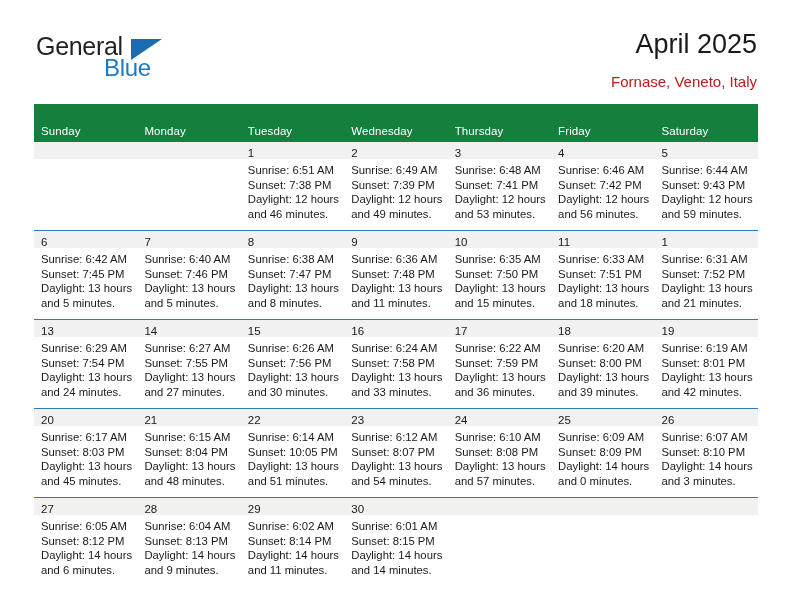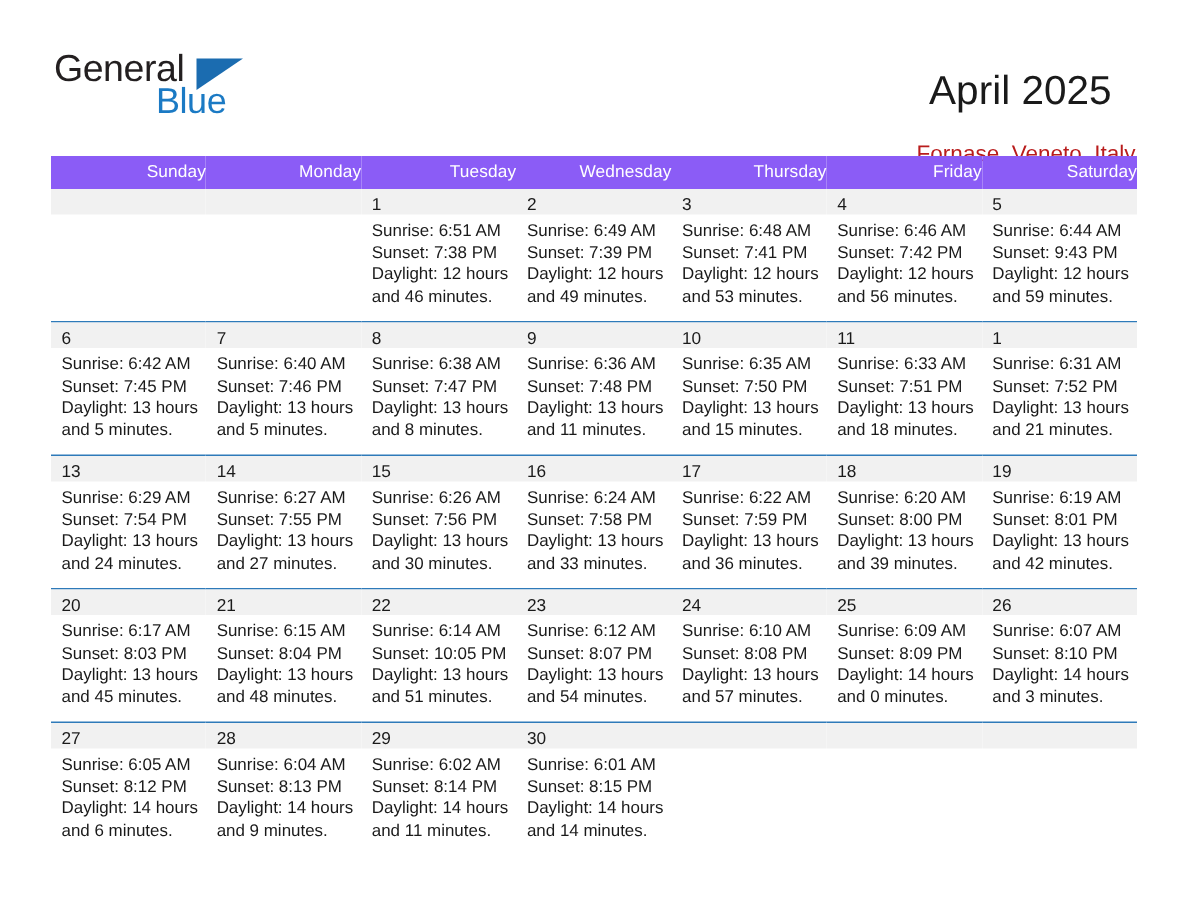--- a/index.html
+++ b/index.html
@@ -70,21 +70,21 @@
     position: absolute;
     right: 35px;
     top: 28px;
     text-align: right;
   }
   .cal-title {
     font-size: 27px;
     line-height: 33px;
     color: #1a1a1a;
     font-weight: normal;
-    margin: 16px;
+    margin: 0;
     letter-spacing: 0px;
   }
   .cal-subtitle {
     font-size: 15px;
     line-height: 20px;
     color: #b91c1c;
     margin: 11px 0 0 0;
     font-weight: normal;
   }
 
@@ -92,26 +92,26 @@
   .calendar {
     position: absolute;
     left: 34px;
     top: 104px;
     width: 724px;
     border-collapse: collapse;
     table-layout: fixed;
   }
 
   .calendar th {
-    background: #8b5cf6;
+    background: #15803d;
     color: #ffffff;
     font-size: 11.5px;
     font-weight: normal;
-    text-align: right;
-    padding: 5px 0 5px 7px;
+    text-align: left;
+    padding: 21px 0 5px 7px;
     height: 11px;
     border: none;
     letter-spacing: 0.1px;
   }
 
   .calendar td {
     vertical-align: top;
     padding: 0;
     border: none;
     border-top: 1.5px solid #2e7ab9;

